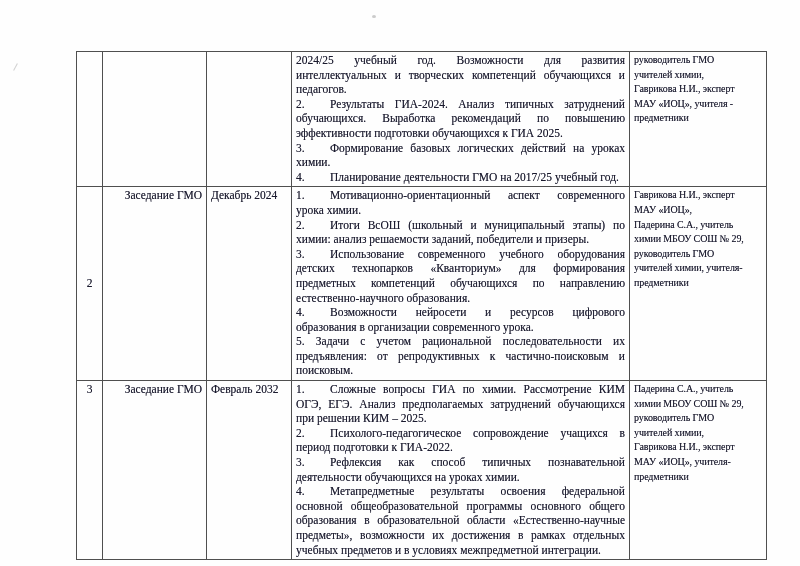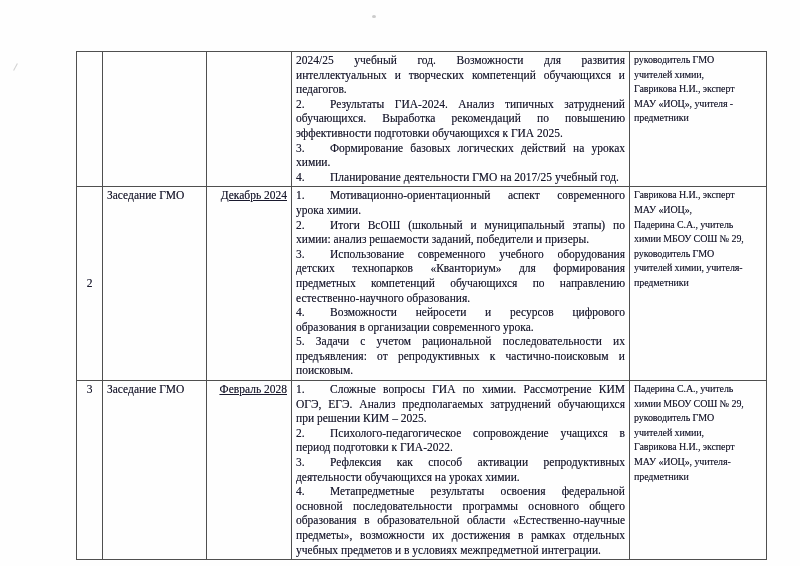--- a/index.html
+++ b/index.html
@@ -40,22 +40,22 @@
     line-height:14.6px;
     color:#1a1a2e;
     text-shadow:0 0 0.5px rgba(26,26,46,.55);
     overflow:hidden;
   }
   tbody tr:nth-child(1){height:120px;}
   tbody tr:nth-child(2){height:174px;}
   tbody tr:nth-child(3){height:154px;}
   .c-num{text-align:center;padding-left:1px;padding-right:1px;}
   .c-num.vmid{vertical-align:middle;}
-  .c-event{text-align:left;margin-top:40px;}
-  .c-date{text-align:right;text-decoration:underline;}
+  .c-event{text-align:right;margin-top:40px;}
+  .c-date{text-align:left;}
   .c-agenda .item{
     text-align:justify;
   }
   .inum{
     display:inline-block;
     min-width:34px;
   }
   .c-resp{
     white-space:pre-line;
     font-size:10px;
@@ -108,26 +108,26 @@
 МАУ «ИОЦ»,
 Падерина С.А., учитель
 химии МБОУ СОШ № 29,
 руководитель ГМО
 учителей химии, учителя-
 предметники</td>
         </tr>
         <tr>
           <td class="c-num">3</td>
           <td class="c-event">Заседание ГМО</td>
-          <td class="c-date">Февраль 2028</td>
+          <td class="c-date">Февраль 2032</td>
           <td class="c-agenda">
             <div class="item"><span class="inum">1.</span><span>Сложные вопросы ГИА по химии. Рассмотрение КИМ ОГЭ, ЕГЭ. Анализ предполагаемых затруднений обучающихся при решении КИМ – 2025.</span></div>
             <div class="item"><span class="inum">2.</span><span>Психолого-педагогическое сопровождение учащихся в период подготовки к ГИА-2022.</span></div>
-            <div class="item"><span class="inum">3.</span><span>Рефлексия как способ активации репродуктивных деятельности обучающихся на уроках химии.</span></div>
-            <div class="item"><span class="inum">4.</span><span>Метапредметные результаты освоения федеральной основной последовательности программы основного общего образования в образовательной области «Естественно-научные предметы», возможности их достижения в рамках отдельных учебных предметов и в условиях межпредметной интеграции.</span></div>
+            <div class="item"><span class="inum">3.</span><span>Рефлексия как способ типичных познавательной деятельности обучающихся на уроках химии.</span></div>
+            <div class="item"><span class="inum">4.</span><span>Метапредметные результаты освоения федеральной основной общеобразовательной программы основного общего образования в образовательной области «Естественно-научные предметы», возможности их достижения в рамках отдельных учебных предметов и в условиях межпредметной интеграции.</span></div>
           </td>
           <td class="c-resp">Падерина С.А., учитель
 химии МБОУ СОШ № 29,
 руководитель ГМО
 учителей химии,
 Гаврикова Н.И., эксперт
 МАУ «ИОЦ», учителя-
 предметники</td>
         </tr>
       </tbody>

